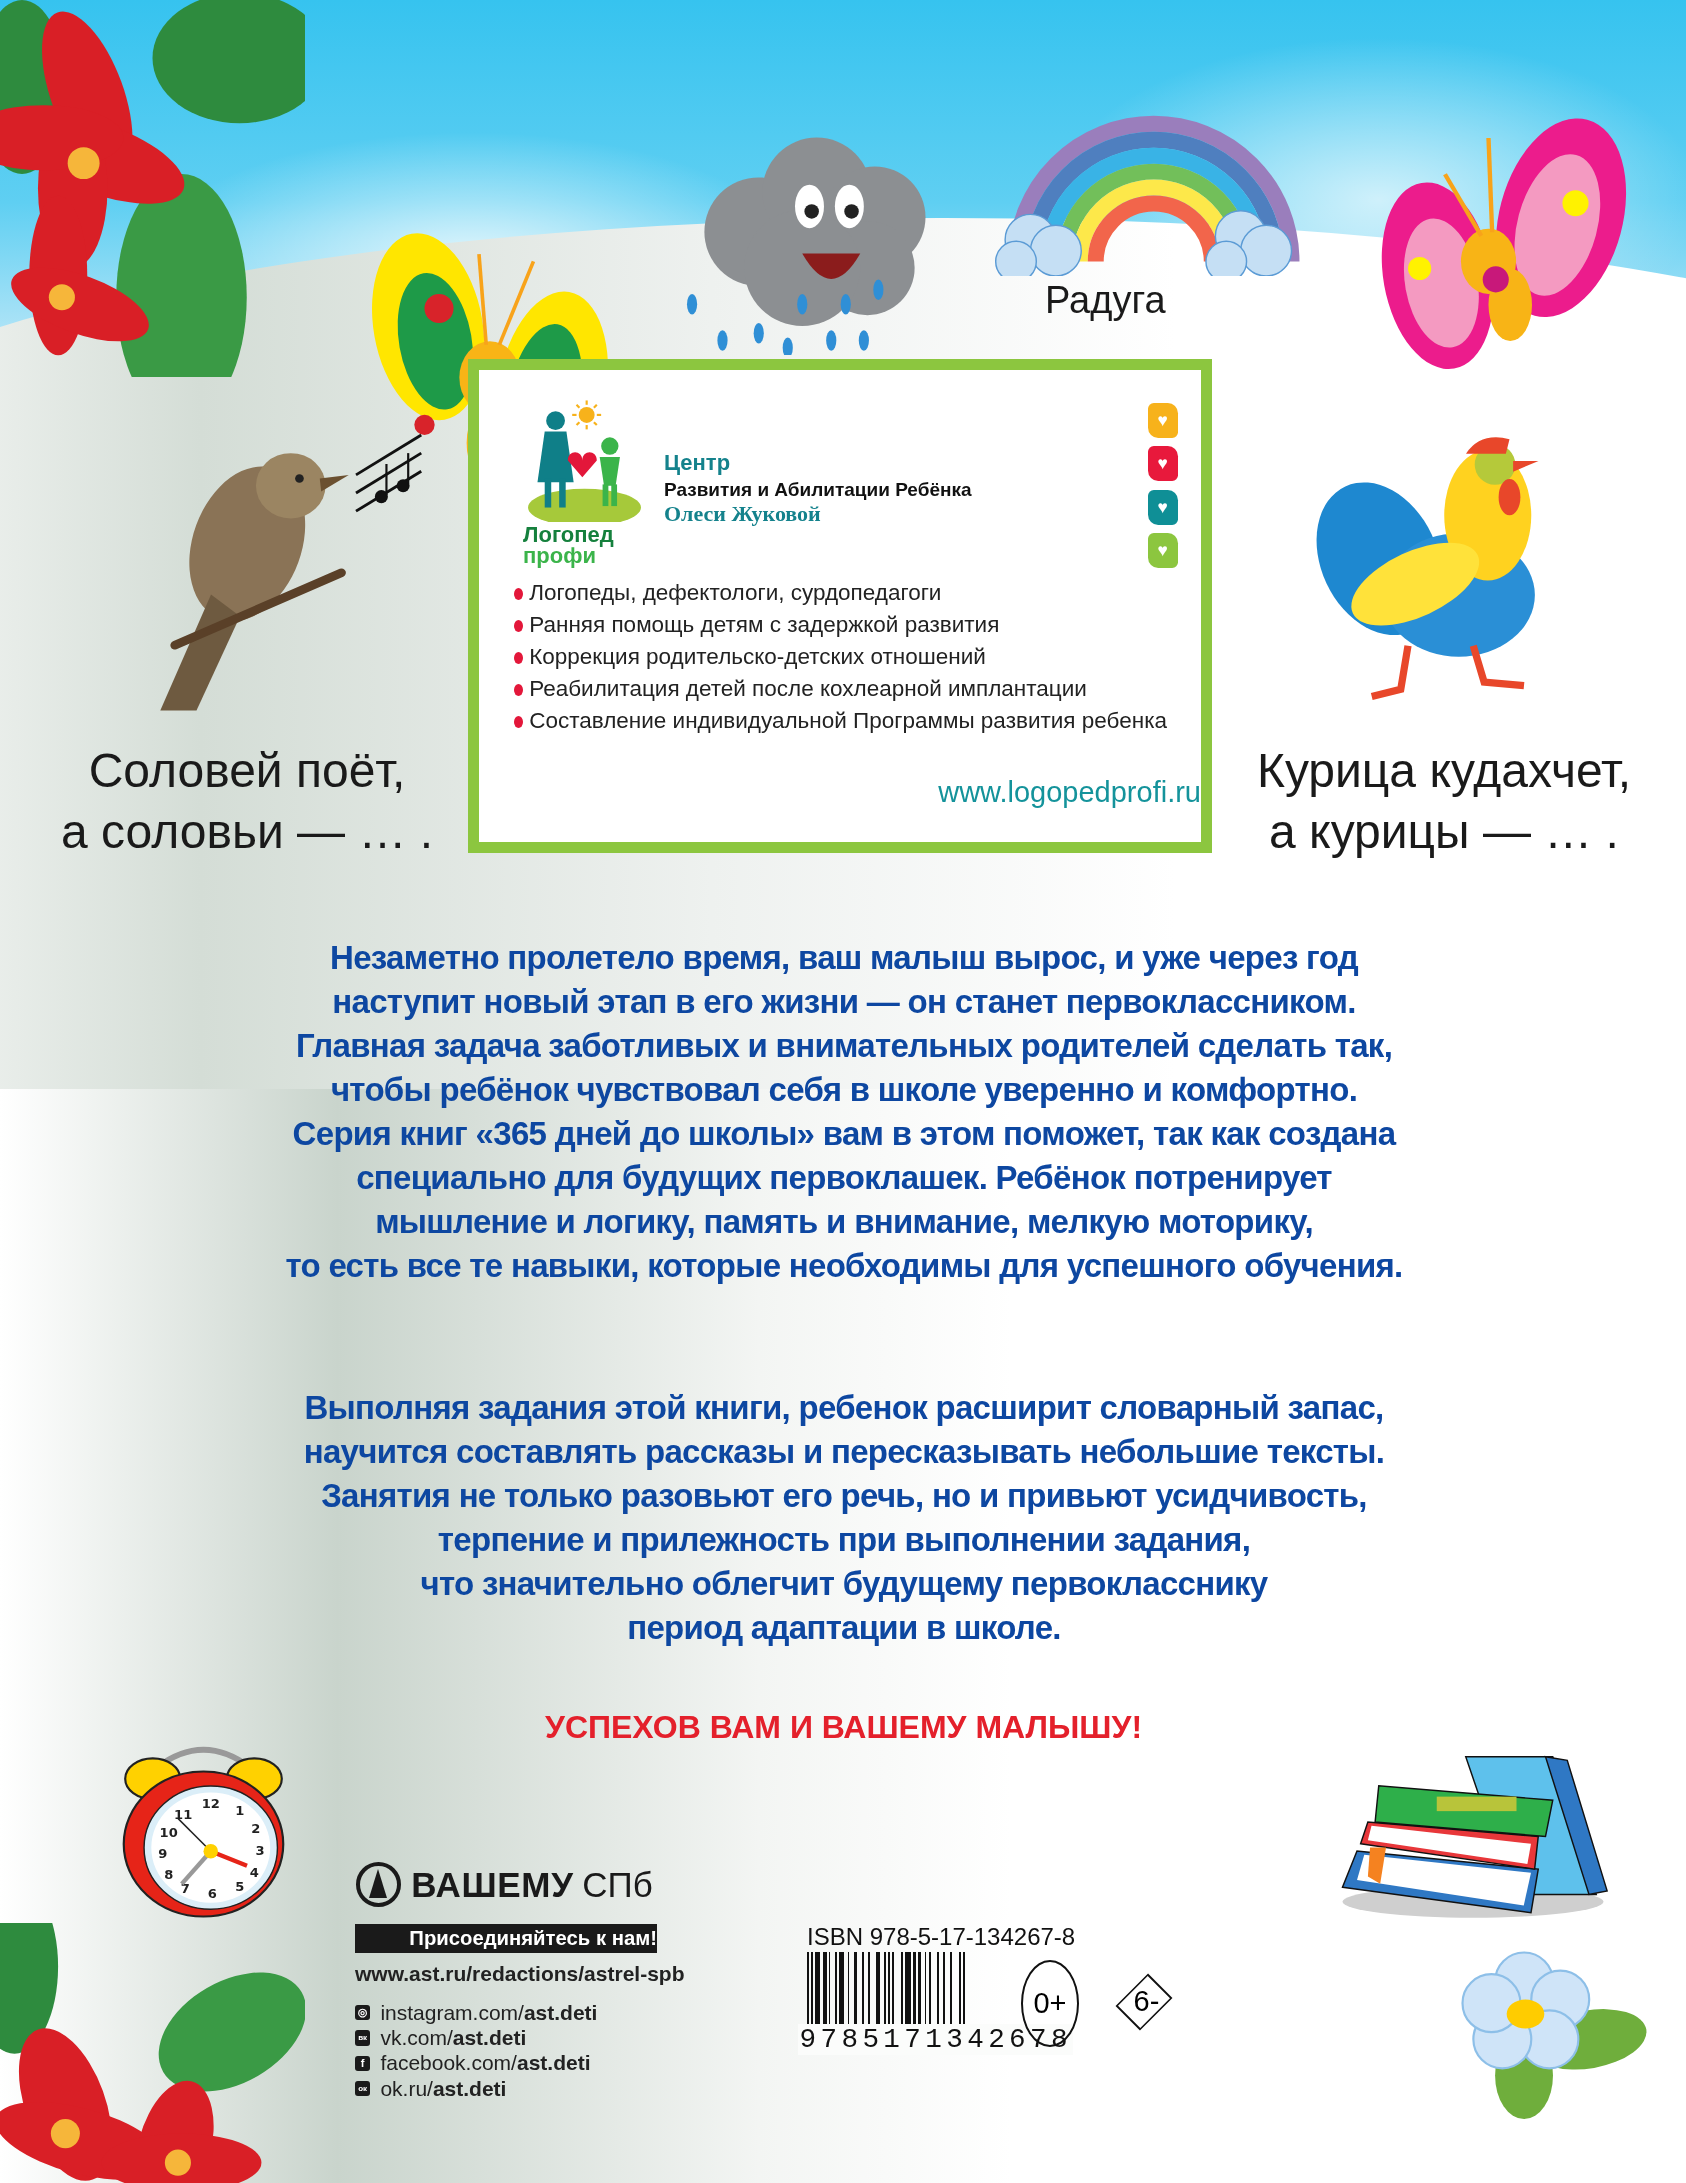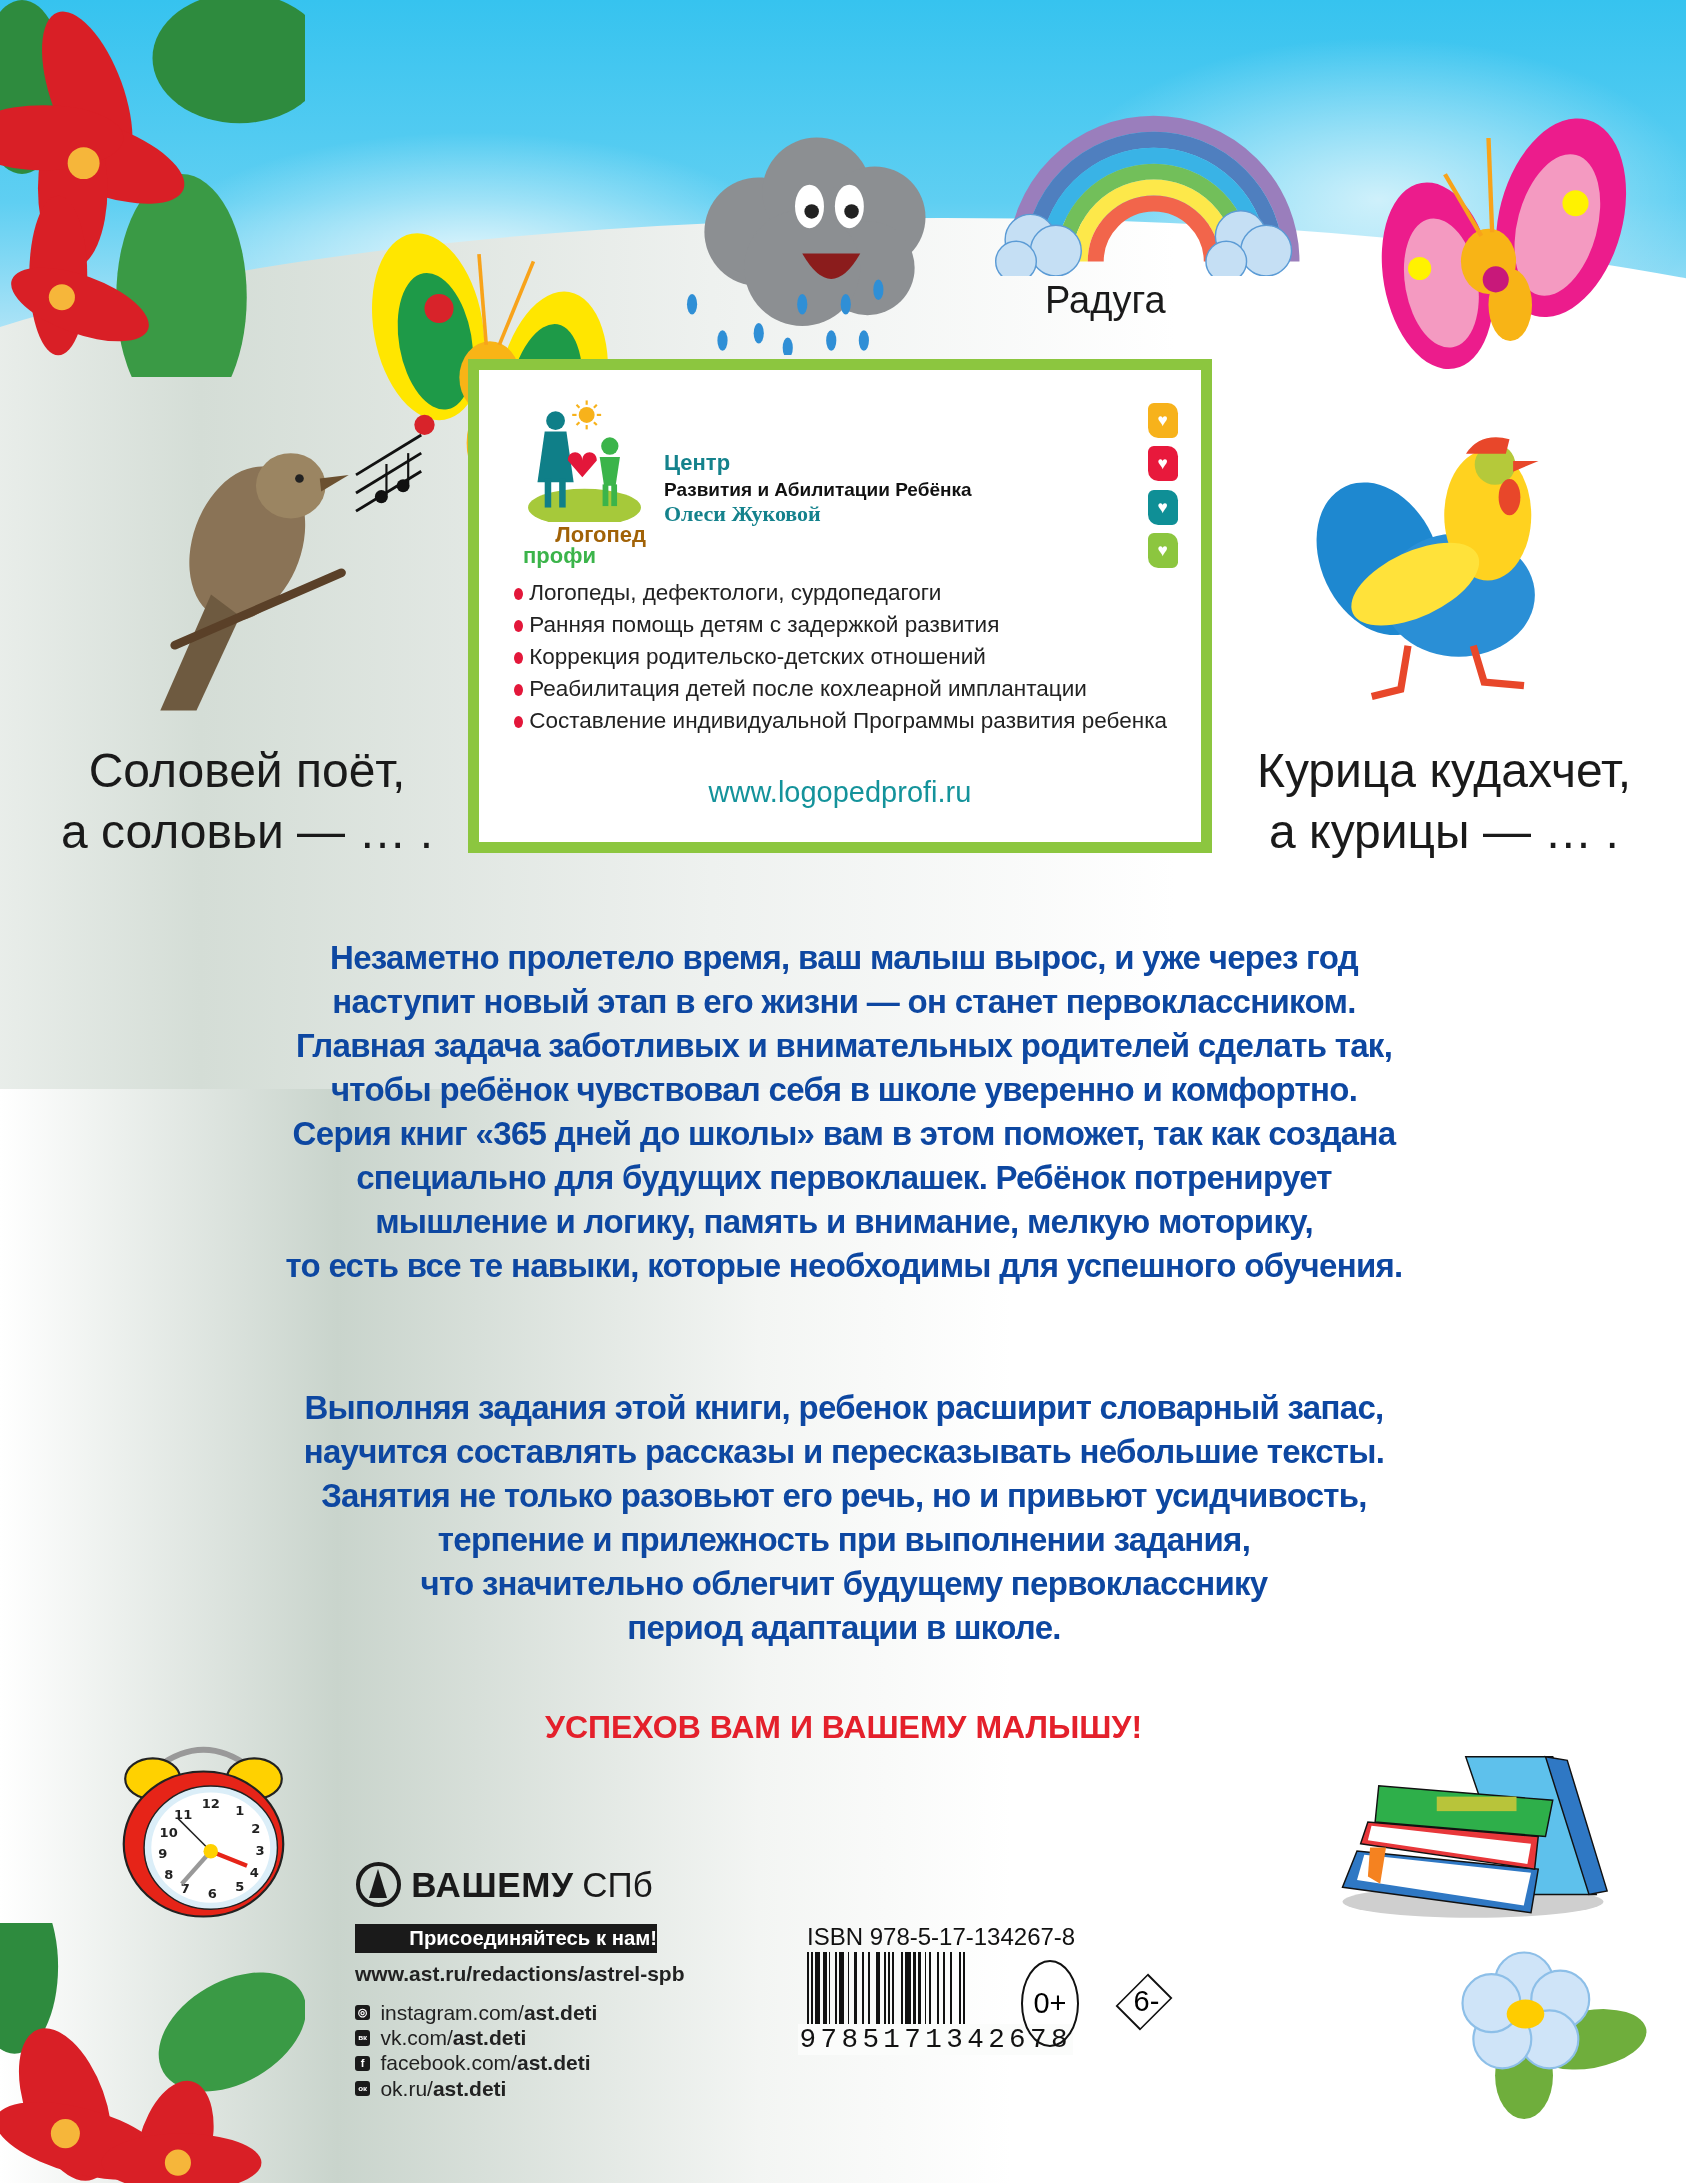--- a/index.html
+++ b/index.html
@@ -26,21 +26,21 @@
   #infobox { left:468px; top:359px; width:744px; height:494px; border:11px solid #8cc63f; background:#fff; box-sizing:border-box; }
   #logo { left:44px; top:29px; width:123px; height:167px; }
   #center-title { left:185px; top:80px; color:#14828c; font-size:22px; font-weight:bold; }
   #center-sub { left:185px; top:109px; color:#111; font-size:19px; font-weight:bold; }
   #center-name { left:185px; top:131px; color:#14828c; font-size:22px; font-weight:bold;font-family:Liberation Serif, serif; }
   .heart-tab { position:absolute; right:23px; width:30.5px; height:35px; border-radius:5.8px 10.2px 5.8px 10.2px;
                color:#fff; font-size:17.4px; text-align:center; line-height:35px; }
   #bullets { left:35px; top:207px; width:682px; list-style:none; margin:0; padding:0; }
   #bullets li { font-size:22.5px; line-height:32px; color:#222; font-family:"Liberation Sans", sans-serif; }
   #bullets li .dot { display:inline-block; width:9.4px; height:12.3px; border-radius:50%; background:#e3173a; margin-right:5.8px; vertical-align:middle; }
-  #site { left:0; top:406px; width:100%; text-align:center; color:#14939b; font-size:29px; }
+  #site { left:0; top:406px; width:100%; text-align:right; color:#14939b; font-size:29px; }
 
   
   .body-text { left:131px; width:1426px; text-align:center; color:#0d47a1; font-weight:bold;
                font-family:"Liberation Sans", sans-serif; font-size:33px; line-height:44px; letter-spacing:-0.7px; }
   #para1 { top:936px; }
   #para2 { top:1386px; }
   #slogan { left:0; width:1687px; top:1709px; text-align:center; color:#e4202b; font-weight:bold; font-size:32px; }
 
   
   #pub-logo { left:356px; top:1862px; display:flex; align-items:center; }
@@ -226,21 +226,21 @@
           <line x1="88" y1="2" x2="88" y2="8"></line>
           <line x1="88" y1="36" x2="88" y2="42"></line>
           <line x1="68" y1="22" x2="74" y2="22"></line>
           <line x1="102" y1="22" x2="108" y2="22"></line>
           <line x1="74" y1="8" x2="78" y2="12"></line>
           <line x1="98" y1="32" x2="102" y2="36"></line>
           <line x1="102" y1="8" x2="98" y2="12"></line>
           <line x1="74" y1="36" x2="78" y2="32"></line>
         </g>
     </svg>
-    <div style="color:#a16207;font-weight:bold;font-size:22px;text-align:right;line-height:22px;">Логопед</div>
+    <div style="color:#15803d;font-weight:bold;font-size:22px;text-align:left;line-height:22px;">Логопед</div>
     <div style="color:#3bb44a;font-weight:bold;font-size:22px;text-align:left;line-height:20.3px;">профи</div>
   </div>
   <div id="center-title" class="abs">Центр</div>
   <div id="center-sub" class="abs">Развития и Абилитации Ребёнка</div>
   <div id="center-name" class="abs">Олеси Жуковой</div>
 
   <div class="heart-tab" style="top:33px;background:#f7b21b">♥</div>
   <div class="heart-tab" style="top:76px;background:#e8193c">♥</div>
   <div class="heart-tab" style="top:120px;background:#0f8f96">♥</div>
   <div class="heart-tab" style="top:163px;background:#8cc63f">♥</div>

